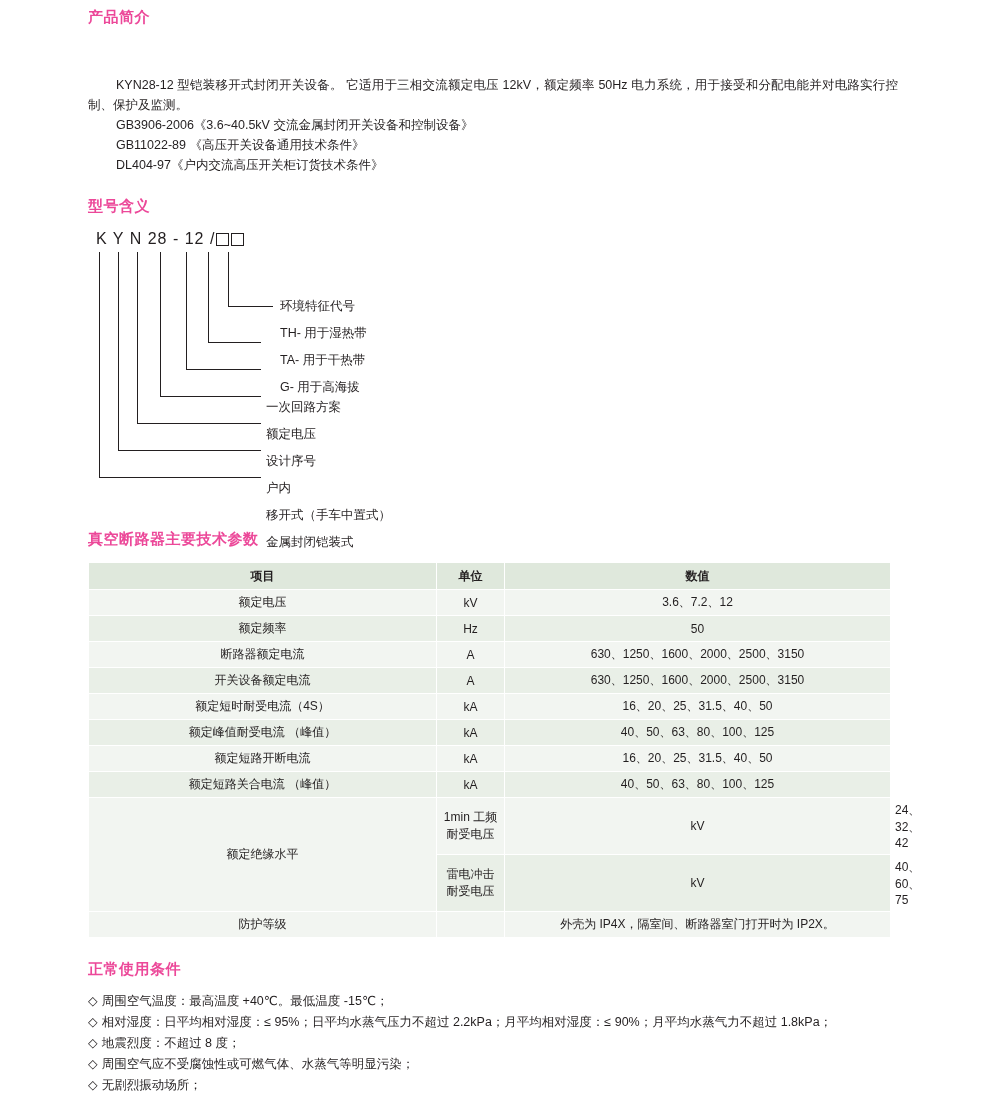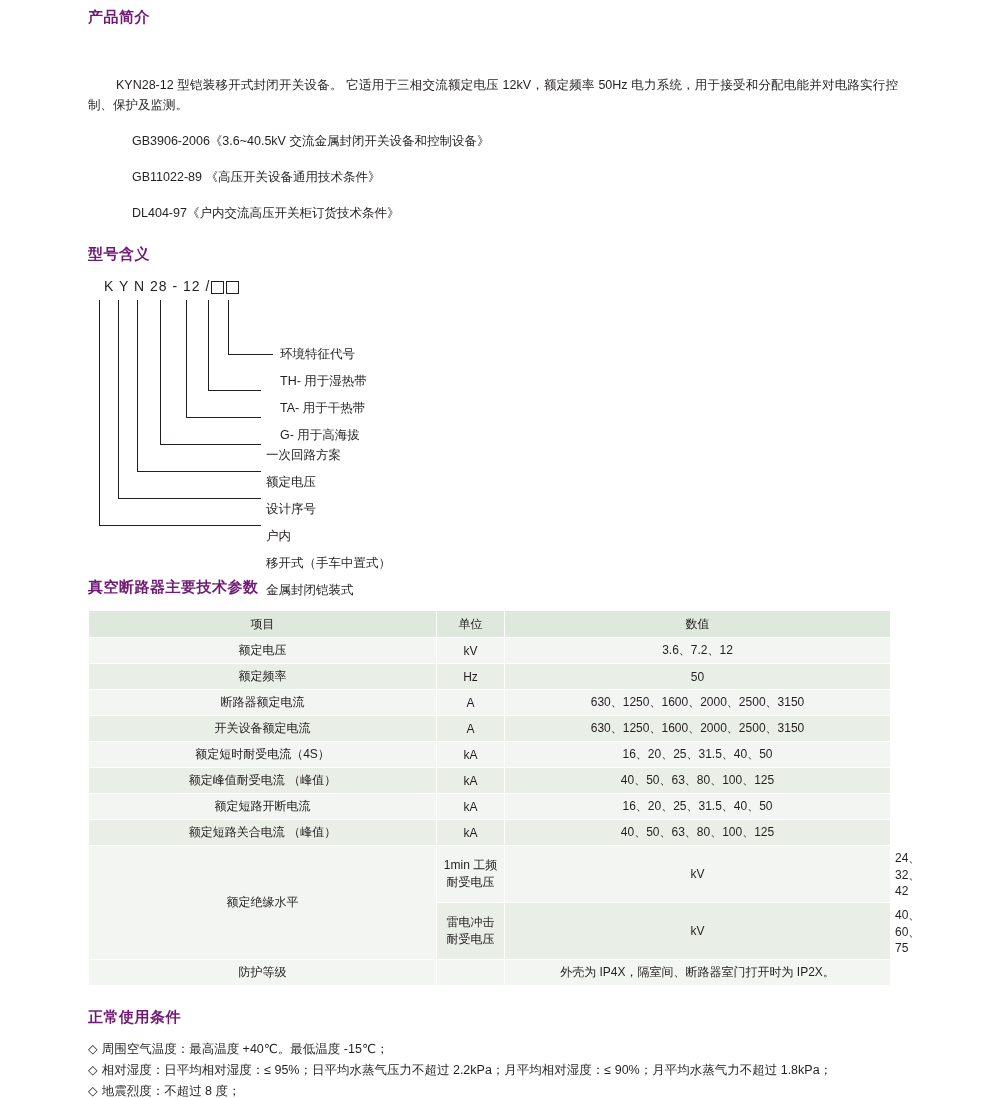--- a/index.html
+++ b/index.html
@@ -18,52 +18,52 @@
   .page {
     position: relative;
     width: 993px;
     height: 1098px;
     box-sizing: border-box;
     padding: 0 95px 0 88px;
   }
   h2.section-title {
     font-size: 15px;
     font-weight: bold;
-    color: #701a75;
+    color: #ec4899;
     margin: 0;
     letter-spacing: 0.5px;
   }
   .sec-intro { padding-top: 8px; }
   .para {
     font-size: 12.5px;
     line-height: 20px;
     margin: 0;
     text-align: justify;
   }
   .para.indent { text-indent: 28px; margin-top: 48px; }
   .intro-body { margin-top: 12px; }
   .std-line {
     font-size: 12.5px;
     line-height: 20px;
-    margin: 16px;
+    margin: 0;
     padding-left: 28px;
   }
 
   
   .sec-model { margin-top: 22px; }
   .model-wrap {
     position: relative;
     height: 268px;
     margin-top: 14px;
   }
   .model-code {
     position: absolute;
-    left: 16px;
+    left: 8px;
     top: 0;
-    font-size: 14px;
+    font-size: 16px;
     letter-spacing: 1px;
     white-space: nowrap;
   }
   .model-code .box {
     display: inline-block;
     width: 11px;
     height: 11px;
     border: 1px solid #231f20;
     vertical-align: middle;
     margin: 0 1px;
@@ -102,21 +102,21 @@
   }
   table.spec td, table.spec th {
     border: 1px solid #ffffff;
     padding: 4px 4px;
     text-align: center;
     height: 16px;
     font-weight: normal;
   }
   table.spec thead td {
     background: #dfe8dc;
-    font-weight: normal;
+    font-weight: bold;
     color: #231f20;
     height: 18px;
   }
   table.spec tbody tr.odd td { background: #f2f5f1; }
   table.spec tbody tr.even td { background: #e9efe7; }
   .col1 { width: 348px; }
   .col2 { width: 68px; }
   .col3 { width: 386px; }
   .sub-item { text-align: center; }
 

